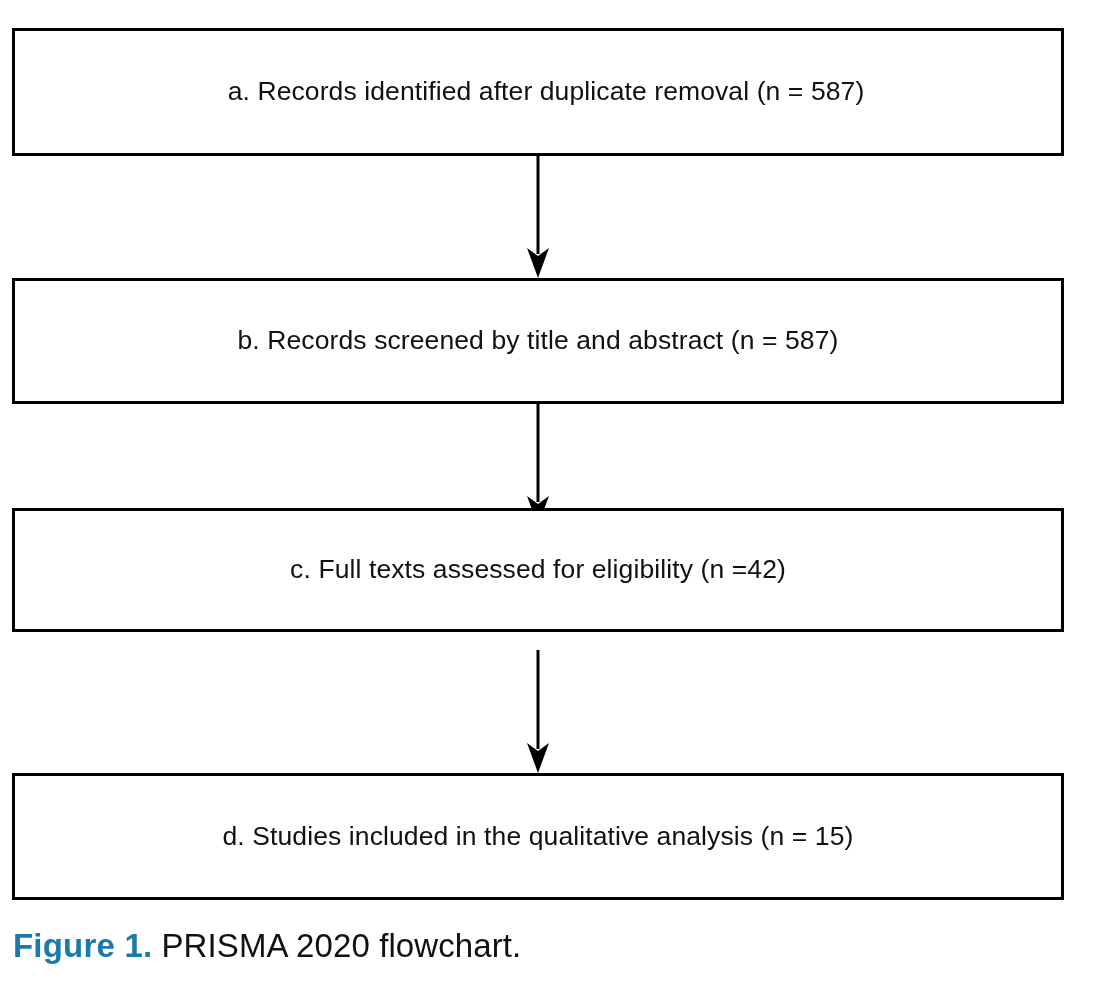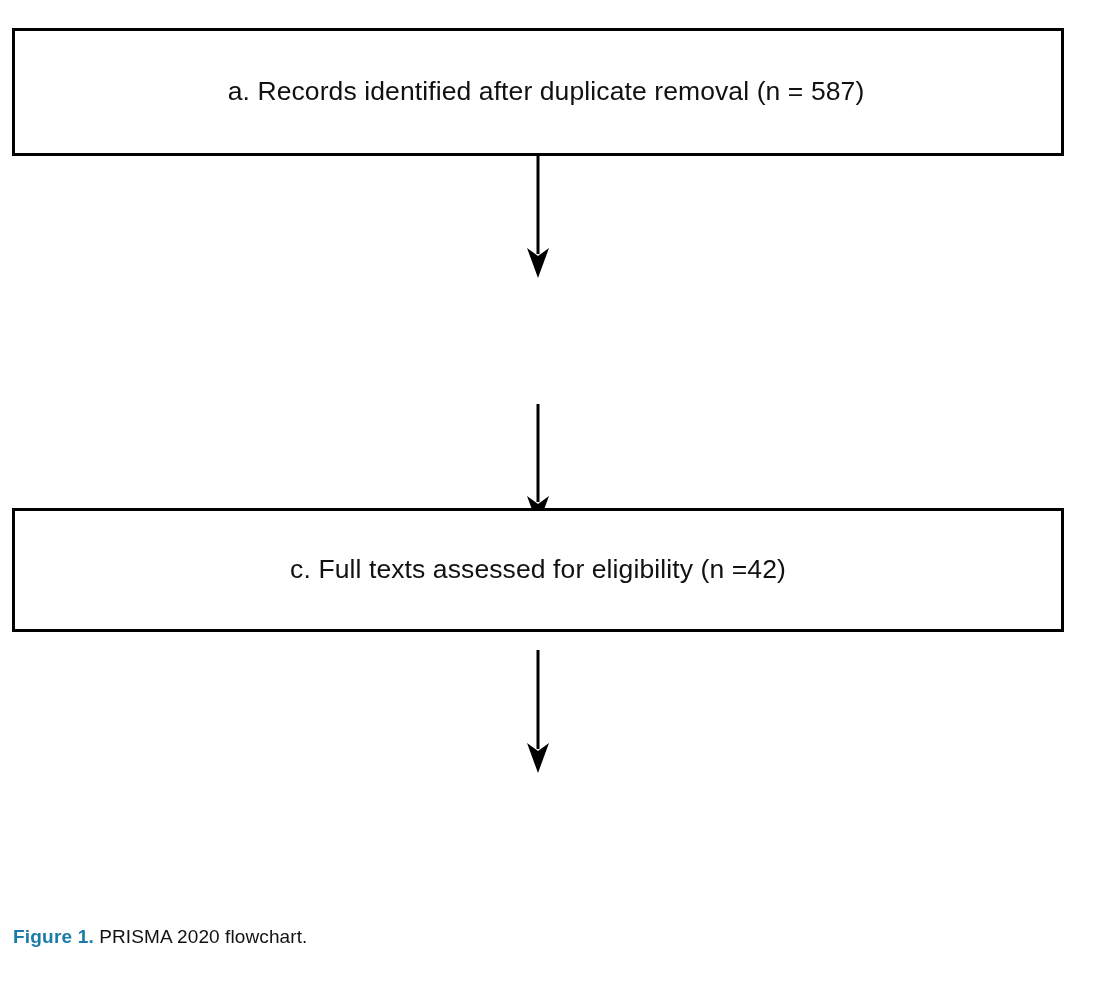--- a/index.html
+++ b/index.html
@@ -56,21 +56,21 @@
   }
   #arrow-ab { top: 156px; height: 122px; }
   #arrow-bc { top: 404px; height: 122px; }
   #arrow-cd { top: 650px; height: 123px; }
 
   
   #caption {
     position: absolute;
     left: 13px;
     top: 925px;
-    font-size: 19px;
+    font-size: 33px;
     line-height: 1.3;
     white-space: nowrap;
   }
   #caption .caption-label {
     font-weight: bold;
     color: #1a7ba8;
     letter-spacing: 0.2px;
   }
   #caption .caption-text {
     color: #111111;
@@ -84,33 +84,39 @@
 
   <div class="flow-box" id="box-a">
     <span class="flow-label">a. Records identified after duplicate removal (n = 587)</span>
   </div>
 
   <svg class="arrow-svg" id="arrow-ab" viewBox="0 0 44 122" preserveAspectRatio="none">
     <line x1="22" y1="0" x2="22" y2="98" stroke="#000000" stroke-width="3"></line>
     <path d="M 11 92 L 22 122 L 33 92 L 22 100 Z" fill="#000000"></path>
   </svg>
 
+  <div class="flow-box" id="box-b">
+    <span class="flow-label">b. Records screened by title and abstract (n = 587)</span>
+  </div>
 
   <svg class="arrow-svg" id="arrow-bc" viewBox="0 0 44 122" preserveAspectRatio="none">
     <line x1="22" y1="0" x2="22" y2="98" stroke="#000000" stroke-width="3"></line>
     <path d="M 11 92 L 22 122 L 33 92 L 22 100 Z" fill="#000000"></path>
   </svg>
 
   <div class="flow-box" id="box-c">
     <span class="flow-label">c. Full texts assessed for eligibility (n =42)</span>
   </div>
 
   <svg class="arrow-svg" id="arrow-cd" viewBox="0 0 44 123" preserveAspectRatio="none">
     <line x1="22" y1="0" x2="22" y2="99" stroke="#000000" stroke-width="3"></line>
     <path d="M 11 93 L 22 123 L 33 93 L 22 101 Z" fill="#000000"></path>
   </svg>
 
+  <div class="flow-box" id="box-d">
+    <span class="flow-label">d. Studies included in the qualitative analysis (n = 15)</span>
+  </div>
 
   <div id="caption">
     <span class="caption-label">Figure 1.</span><span>&nbsp;</span><span class="caption-text">PRISMA 2020 flowchart.</span>
   </div>
 
 </div>
 
 </body></html>

